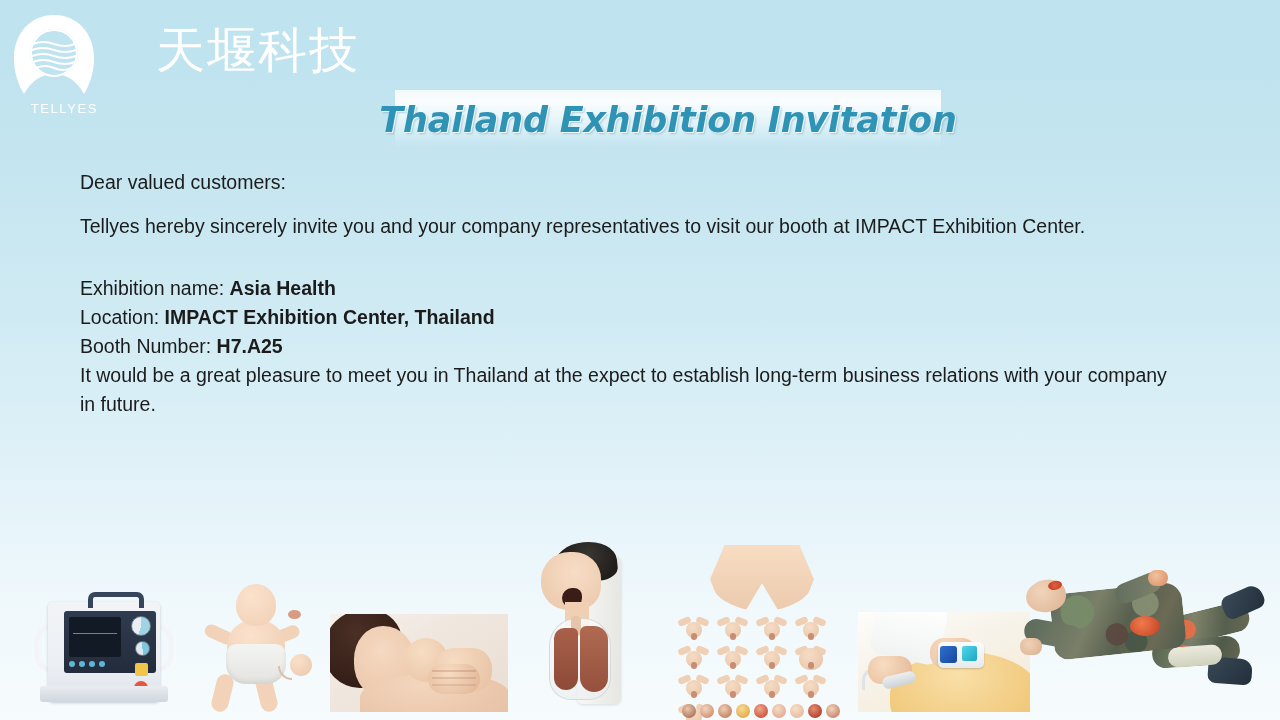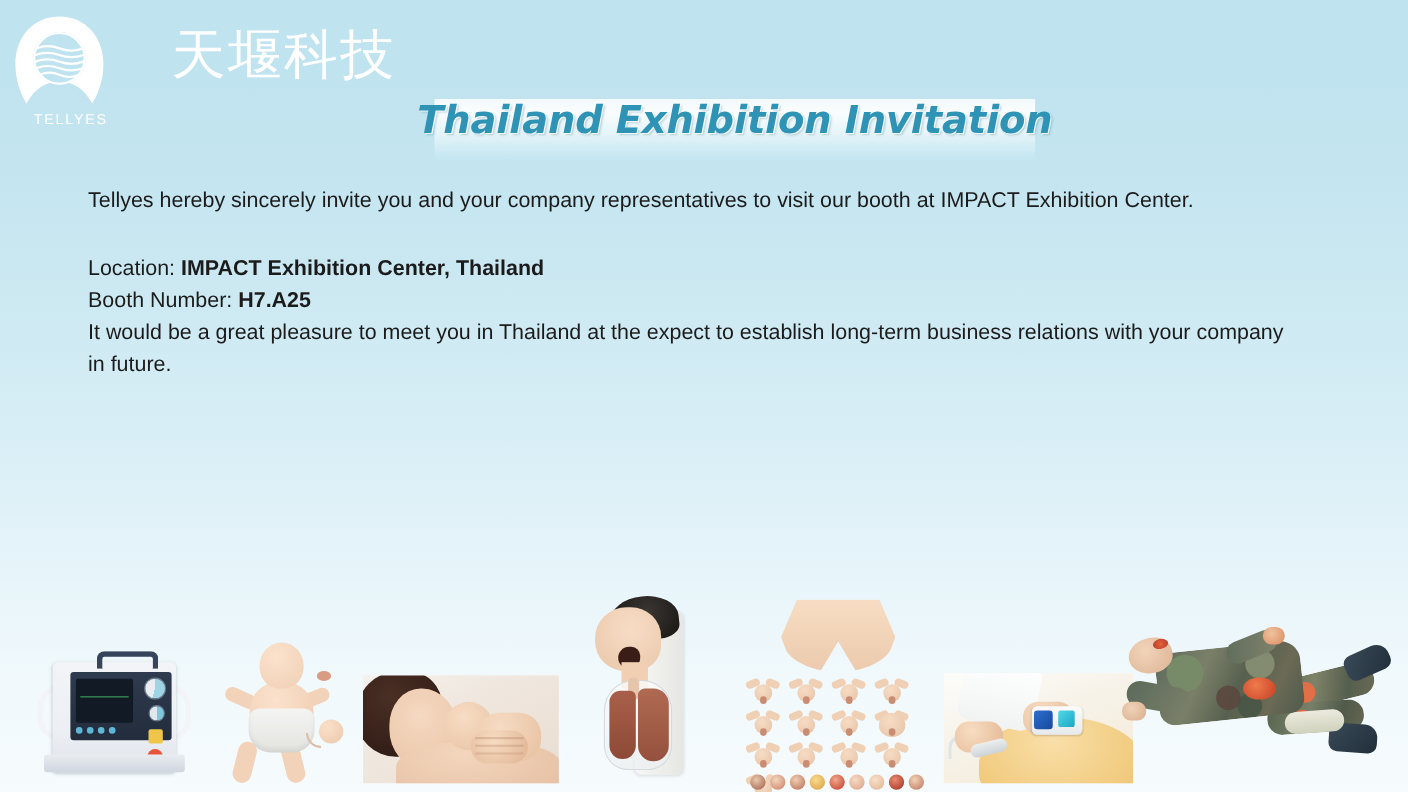--- a/index.html
+++ b/index.html
@@ -80,21 +80,21 @@
     top: 90px;
     width: 546px;
     height: 59px;
     background: linear-gradient(to bottom,
        rgba(255,255,255,0.80) 0%,
        rgba(255,255,255,0.92) 20%,
        rgba(238,249,252,0.75) 55%,
        rgba(205,234,244,0.45) 88%,
        rgba(191,227,239,0.25) 100%);
     display: flex;
-    align-items: flex-start;
+    align-items: center;
     justify-content: center;
   }
   .title-text {
     font-family: "DejaVu Sans", sans-serif;
     font-style: italic;
     font-weight: bold;
     font-size: 35px;
     line-height: 40px;
     color: #2f93b6;
     letter-spacing: -0.2px;
@@ -507,24 +507,29 @@
     <div class="logo-cn">天堰科技</div>
   </div>
 </div>
 
 <div class="title-banner">
   <div class="title-text">Thailand Exhibition Invitation</div>
 </div>
 
 <div class="letter">
 
+  <p class="greeting">Dear valued customers:</p>
 
   <p class="intro">Tellyes hereby sincerely invite you and your company representatives to visit our booth at IMPACT Exhibition Center.</p>
 
   <div class="details">
+    <div class="row">
+      <span>Exhibition name:</span>
+      <b>Asia Health</b>
+    </div>
     <div class="row">
       <span>Location:</span>
       <b>IMPACT Exhibition Center, Thailand</b>
     </div>
     <div class="row">
       <span>Booth Number:</span>
       <b>H7.A25</b>
     </div>
   </div>
 

